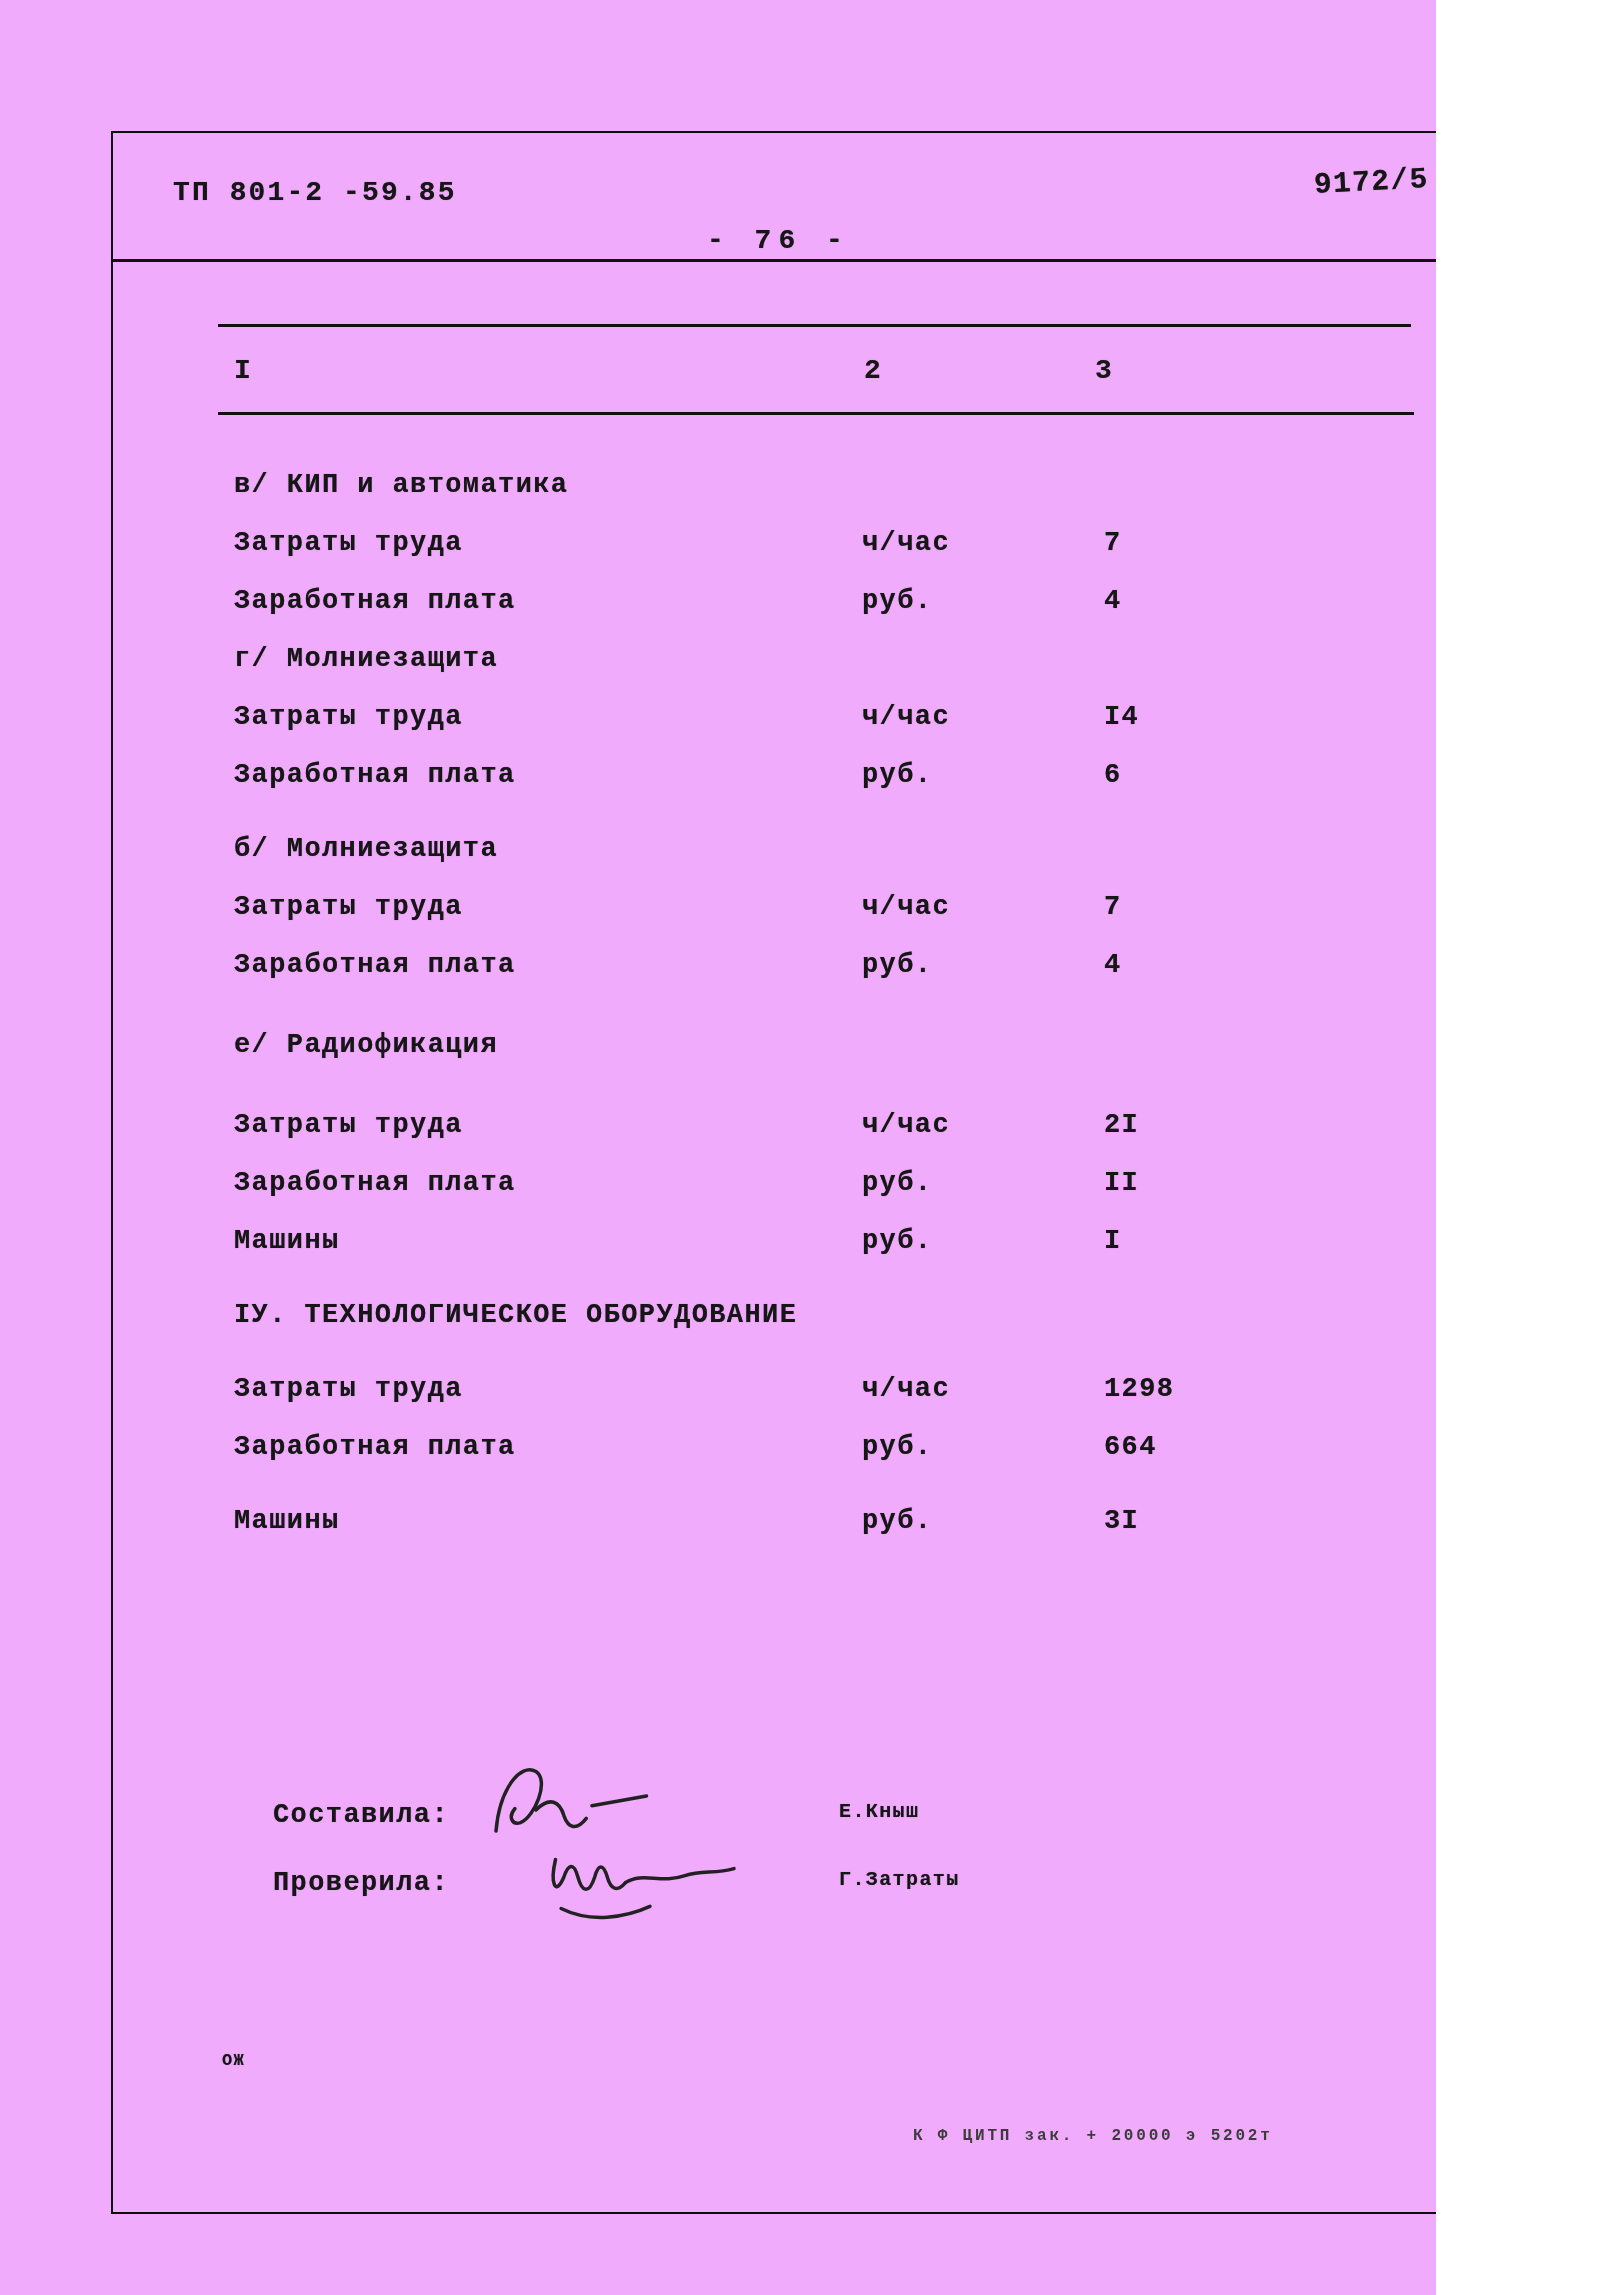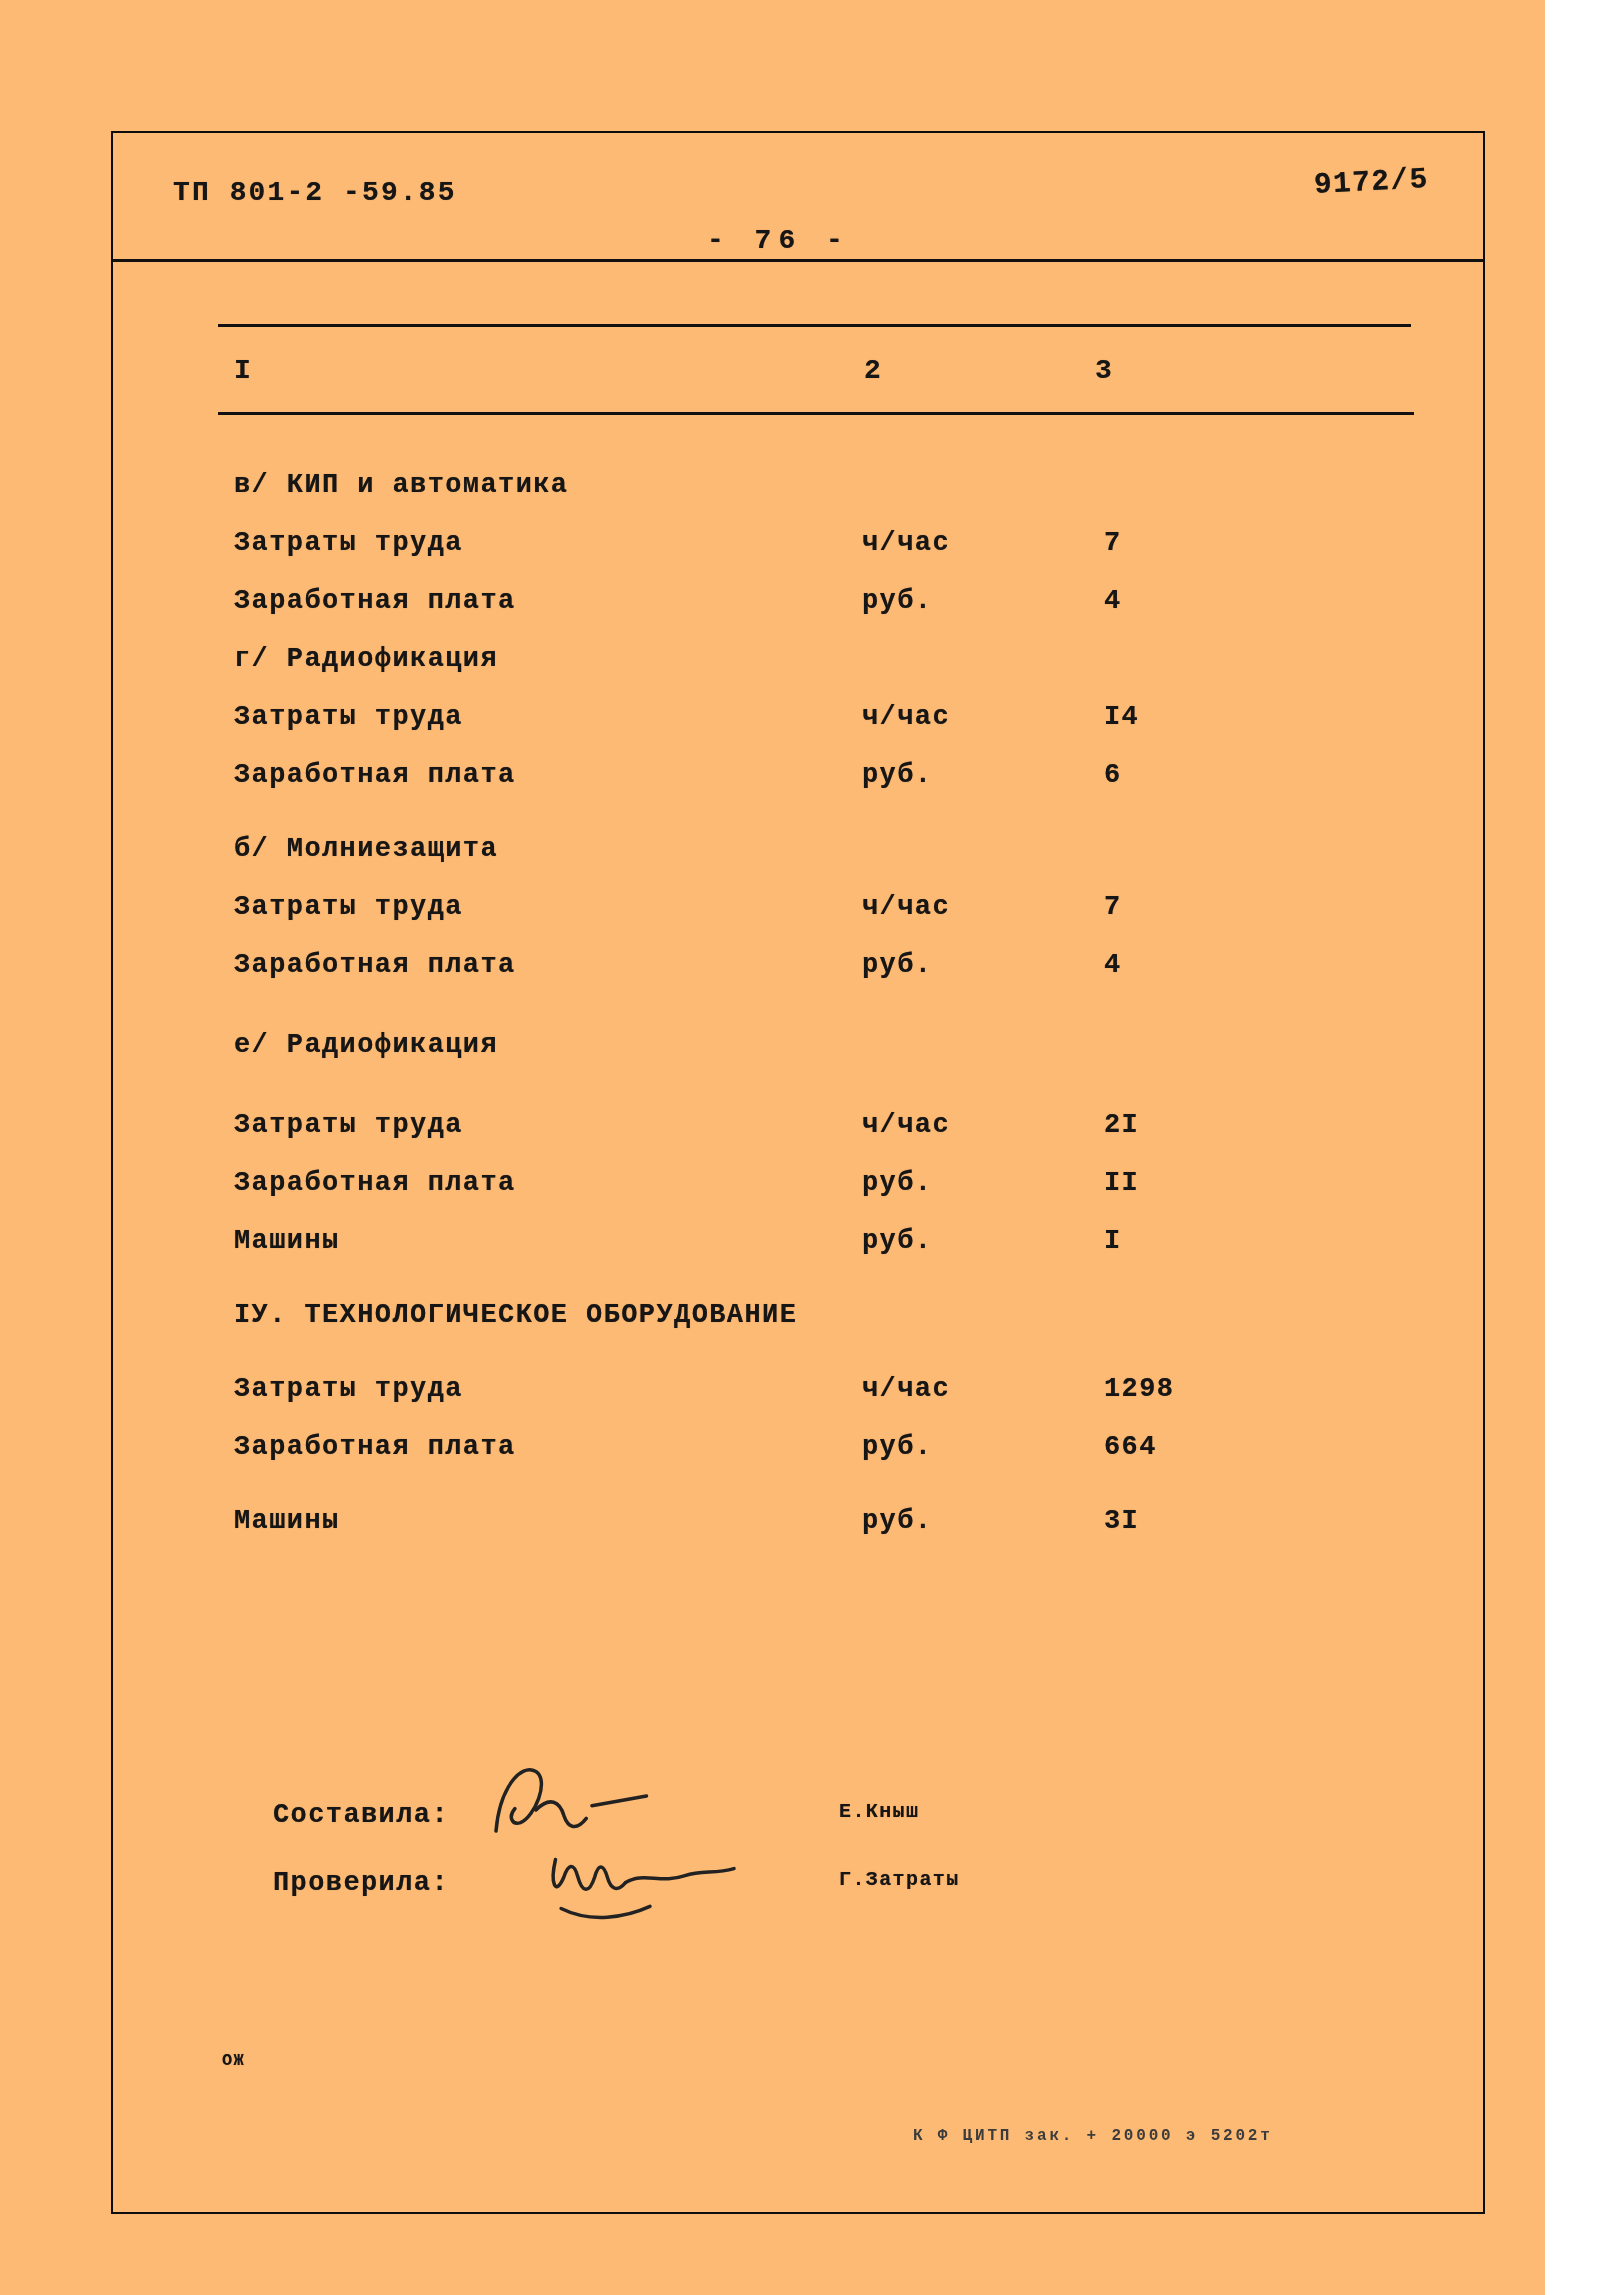--- a/index.html
+++ b/index.html
@@ -1,18 +1,18 @@
 <!DOCTYPE html>
 <html style="font-size:11.2px"><head>
 <meta charset="utf-8">
 <style>
   html,body { margin:0; padding:0; background:#ffffff; }
   .page {
-    position:relative; width:1545px; height:2295px;
-    background:#fdba74; overflow:hidden;
+    position:relative; width:1436px; height:2295px;
+    background:#f0abfc; overflow:hidden;
     font-family:"Liberation Mono","DejaVu Sans Mono",monospace;
     font-weight:700; color:#161616;
     text-shadow:0 0 0.7px rgba(0,0,0,.5);
   }
   .frame {
     position:absolute; left:111px; top:131px; width:1374px; height:2083px;
     border:2.8px solid #0d0d0d; box-sizing:border-box;
   }
   .hdr-doc  { position:absolute; left:60px;  top:44px; font-size:28px; letter-spacing:2.1px; white-space:nowrap; }
   .hdr-page { position:absolute; left:594px; top:44px; font-size:28px; letter-spacing:7px; white-space:nowrap;margin-top:48px; }
@@ -78,21 +78,21 @@
         <span class="cell label">Затраты труда</span>
         <span class="cell unit">ч/час</span>
         <span class="cell value">7</span>
       </div>
       <div class="trow">
         <span class="cell label">Заработная плата</span>
         <span class="cell unit">руб.</span>
         <span class="cell value">4</span>
       </div>
       <div class="trow">
-        <span class="cell label">г/ Радиофикация</span>
+        <span class="cell label">г/ Молниезащита</span>
         <span class="cell unit"></span>
         <span class="cell value"></span>
       </div>
       <div class="trow">
         <span class="cell label">Затраты труда</span>
         <span class="cell unit">ч/час</span>
         <span class="cell value">I4</span>
       </div>
       <div class="trow">
         <span class="cell label">Заработная плата</span>

